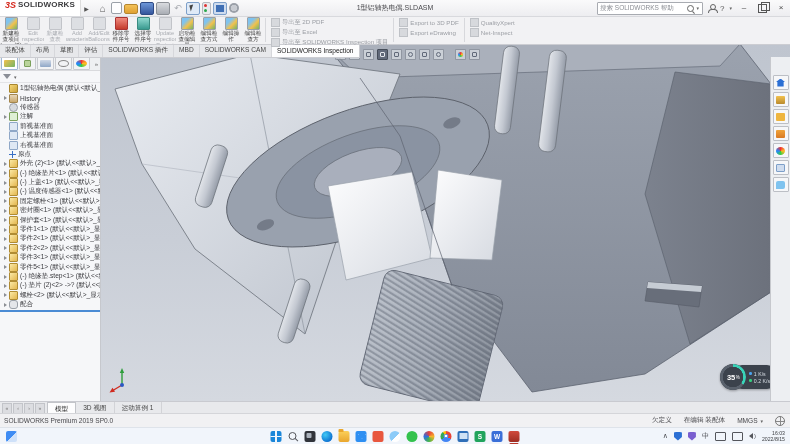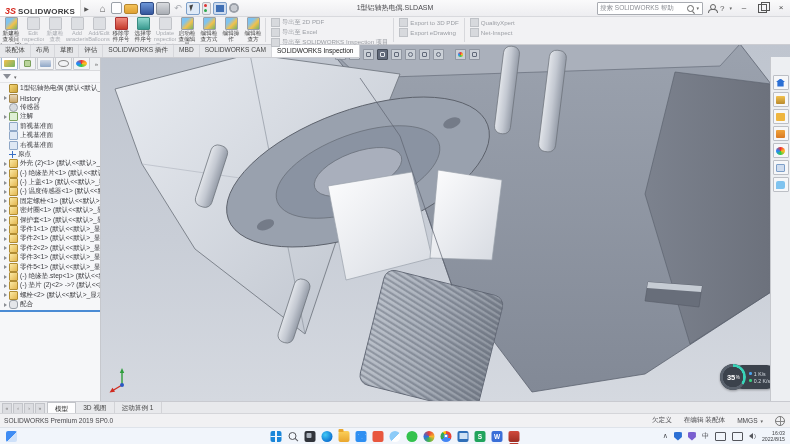--- a/index.html
+++ b/index.html
@@ -5,21 +5,21 @@
   html,body{margin:0;padding:0}
   body{width:790px;height:444px;position:relative;overflow:hidden;
        font-family:"Liberation Sans","DejaVu Sans",sans-serif;
        background:#e9eaee;font-size:7px;color:#333;
        -webkit-font-smoothing:antialiased}
 
   
   .titlebar{position:absolute;top:0;left:0;right:0;height:16px;
     background:linear-gradient(#fafafb,#ededf0);border-bottom:1px solid #d8d9dd;
     display:flex;align-items:center;z-index:30}
-  .logo{display:flex;align-items:flex-end;height:16px;background:#fff;
+  .logo{display:flex;align-items:flex-start;height:16px;background:#fff;
     padding:0 5px;border-right:1px solid #ddd}
   .logo-mark{color:#d5281e;font-weight:bold;font-style:italic;font-size:9px;margin-right:2px}
   .logo-text{font-weight:bold;font-size:8px;color:#3d3d3f;letter-spacing:.2px}
   .logo-fly{margin-left:3px;color:#555;font-size:6px}
   .qa-wrap{display:flex;align-items:center;margin-left:8px;gap:2px}
   .qa{width:12px;height:11px;position:relative;border-radius:2px;flex:none}
   .caret{font-size:5px;color:#666;margin:0 1px}
   .home-icon::before{content:"⌂";position:absolute;inset:0;font-size:10px;line-height:11px;text-align:center;color:#555}
   .new-document-icon{background:#fdfdfe;border:1px solid #9aa0a8;width:9px;height:10px}
   .open-icon{background:linear-gradient(#f3c158,#dfa132);border:1px solid #b5862f;height:8px;margin-top:2px}

